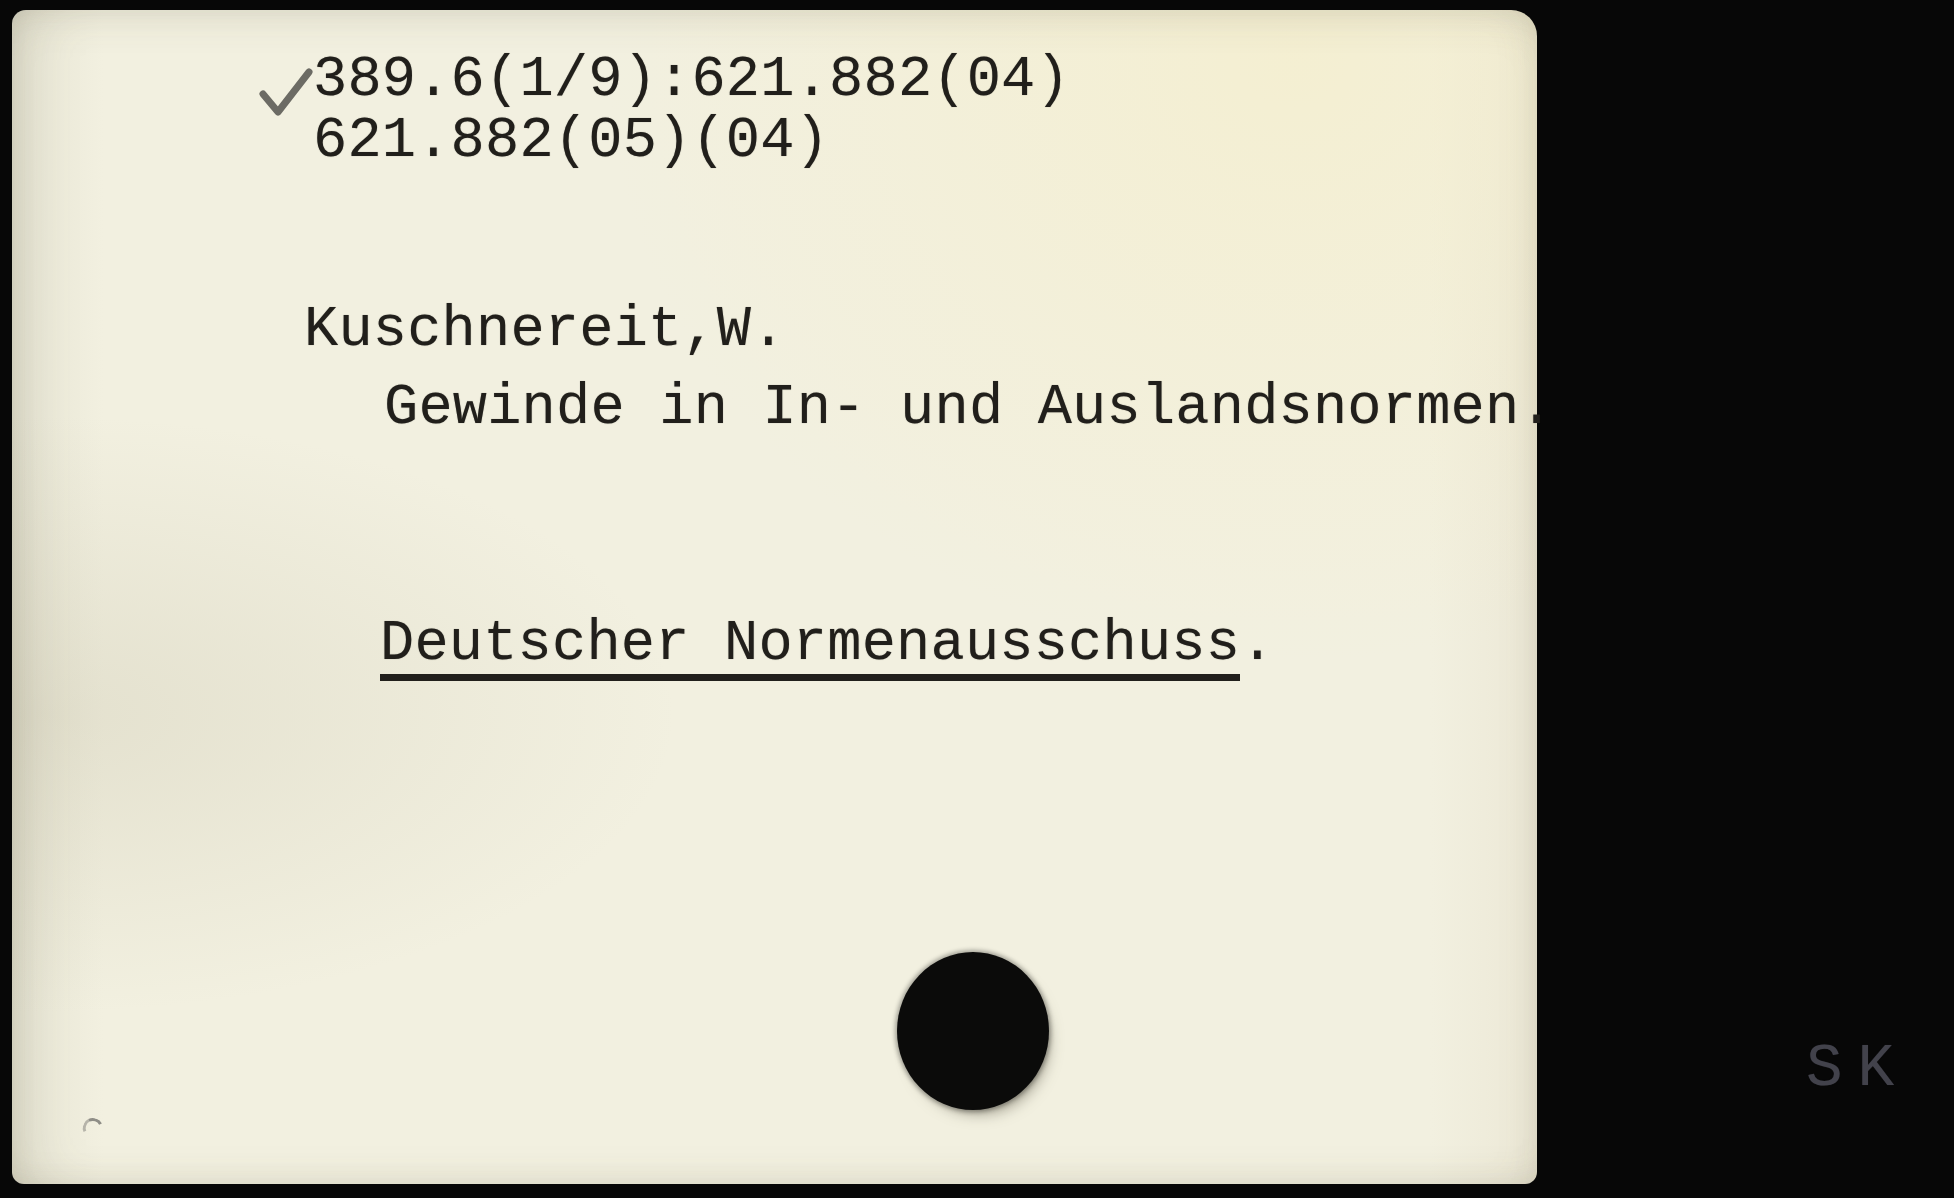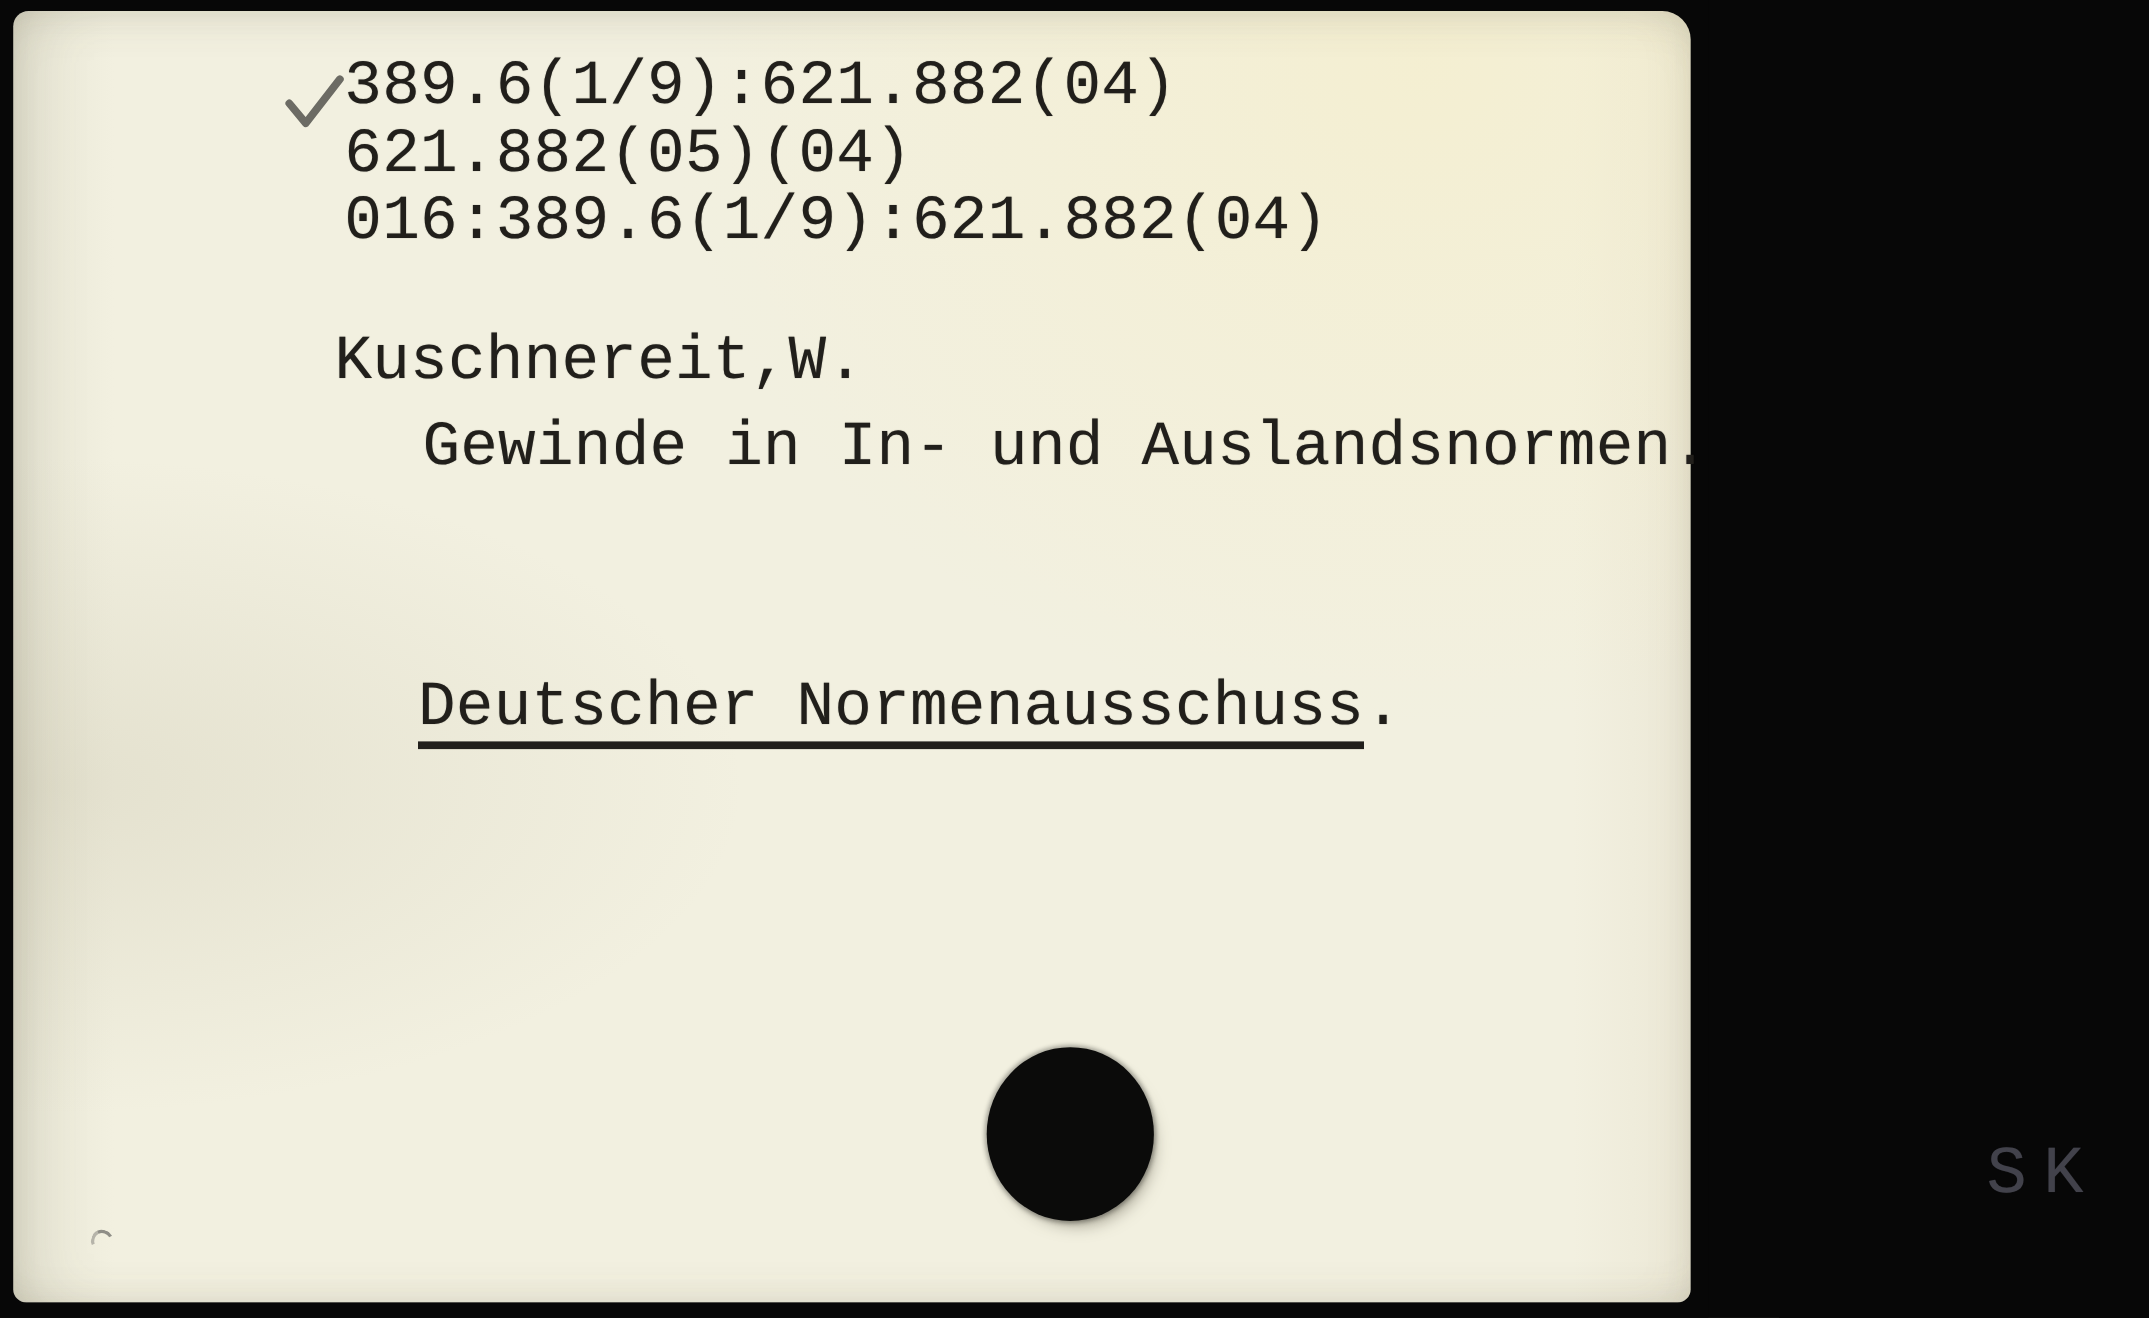--- a/index.html
+++ b/index.html
@@ -70,21 +70,20 @@
 
 <div class="stage">
   <div class="card">
 
     <svg class="checkmark" viewBox="0 0 56 54">
       <path d="M5 28 L20 46 L51 6" fill="none" stroke="#6c6b64" stroke-width="7" stroke-linecap="round" stroke-linejoin="round"></path>
     </svg>
 
     <div class="tw" style="left:301px;top:42px">389.6(1/9):621.882(04)</div>
     <div class="tw" style="left:301px;top:103px">621.882(05)(04)</div>
-    <div class="tw" style="left:301px;top:164px">016:389.6(1/9):621.882(04)</div>
 
     <div class="tw" style="left:372px;top:370px">Gewinde in In- und Auslandsnormen.</div>
     <div class="tw" style="left:292px;top:292px">Kuschnereit,W.</div>
 
 
     <div class="tw" style="left:368px;top:606px"><span class="u">Deutscher Normenausschuss</span><span>.</span></div>
 
 
     <div class="punch-hole"></div>
 

